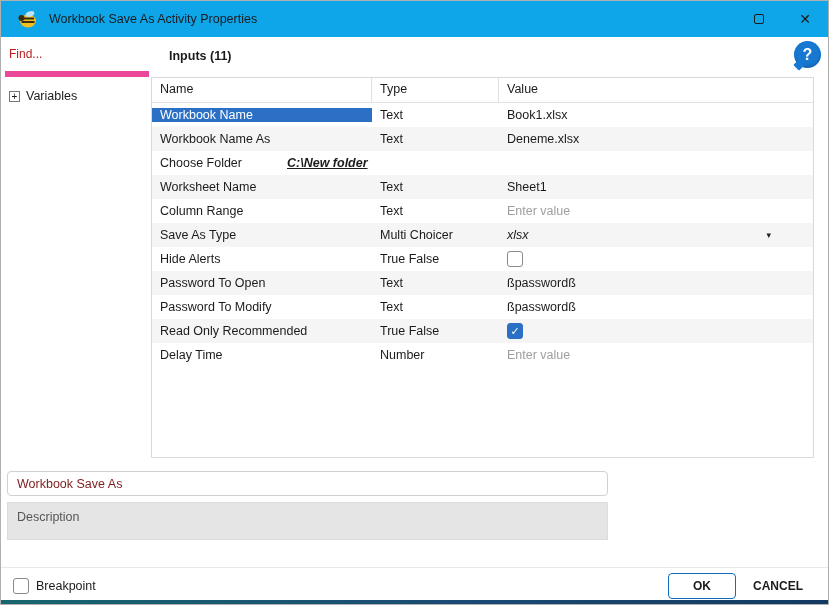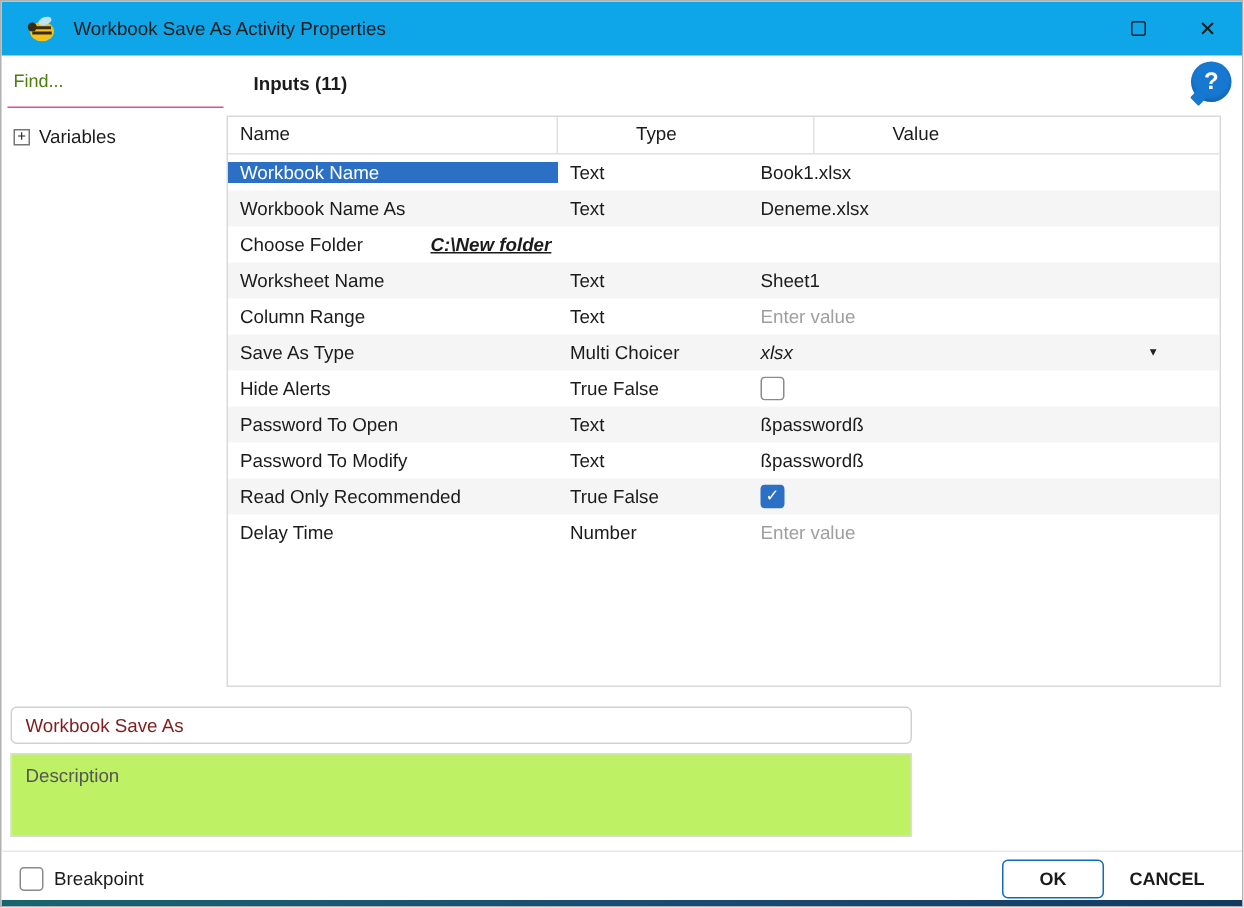--- a/index.html
+++ b/index.html
@@ -24,30 +24,30 @@
   .max-glyph{width:10px;height:10px;border:1.1px solid #1b1b1b;border-radius:2px;}
   .close-glyph{font-size:14px;color:#1b1b1b;line-height:1;}
 
   
   .help-bubble{position:absolute;top:40px;right:7px;width:27px;height:27px;border-radius:50%;background:var(--help-blue);color:#fff;font-weight:bold;font-size:16px;display:flex;align-items:center;justify-content:center;cursor:pointer;box-shadow:inset 0 -2px 3px rgba(0,0,0,.18);}
   .help-bubble::after{content:"";position:absolute;left:1px;bottom:-1px;width:8px;height:8px;background:var(--help-blue);transform:rotate(45deg);border-radius:1px;}
   .help-bubble span{position:relative;z-index:1;}
 
   
   .left-panel{position:absolute;left:4px;top:42px;width:144px;}
-  .find-row{padding:4px 4px 10px 4px;font-size:12px;color:#4d7c0f;border-bottom:1px solid #ec4899;cursor:text;}
+  .find-row{padding:4px 4px 10px 4px;font-size:12px;color:#b91c1c;border-bottom:6px solid #ec4899;cursor:text;}
   .tree-item{margin-top:12px;display:flex;align-items:center;gap:6px;padding-left:4px;font-size:12.5px;color:#1b1b1b;cursor:pointer;}
   .expander{width:11px;height:11px;border:1px solid #767676;font-size:10px;line-height:9px;text-align:center;color:#1b1b1b;background:#fff;flex:0 0 auto;}
 
   
   .tab{position:absolute;left:168px;top:48px;font-size:12.5px;font-weight:bold;color:#1b1b1b;padding-bottom:21px;border-bottom:3px solid var(--tab-accent);cursor:pointer;}
 
   
   .table{position:absolute;left:150px;top:76px;width:663px;height:381px;border:1px solid #d9d9d9;background:#fff;font-size:12.5px;color:#1b1b1b;overflow:hidden;}
-  .thead{display:flex;height:25px;border-bottom:1px solid var(--border-gray);align-items:stretch;gap:44px;}
+  .thead{display:flex;height:25px;border-bottom:1px solid var(--border-gray);align-items:stretch;}
   .hcell{padding:4px 8px;border-right:1px solid var(--border-gray);}
   .hcell:last-child{border-right:none;}
   .col-name{width:220px;flex:0 0 auto;}
   .col-type{width:127px;flex:0 0 auto;}
   .col-value{flex:1;}
   .trow{display:flex;height:24px;align-items:center;cursor:default;}
   .trow.alt{background:#f5f5f5;}
   .cell{display:flex;align-items:center;padding:0 8px;overflow:hidden;white-space:nowrap;}
   .c-name{width:220px;flex:0 0 auto;}
   .c-type{width:127px;flex:0 0 auto;}
@@ -55,21 +55,21 @@
   .trow.selected .c-name{background:var(--sel);color:#fff;}
   .placeholder{color:#9f9f9f;}
   .value-link{font-style:italic;font-weight:bold;text-decoration:underline;color:#1b1b1b;cursor:pointer;}
   .value-italic{font-style:italic;}
   .caret{position:absolute;right:42px;top:50%;transform:translateY(-50%);font-size:9px;color:#222;cursor:pointer;}
   .checkbox{width:16px;height:16px;border:1px solid #8a8a8a;border-radius:3px;background:#fff;display:inline-flex;align-items:center;justify-content:center;font-size:11px;line-height:1;cursor:pointer;}
   .checkbox.checked{background:var(--cb-blue);border-color:var(--cb-blue);color:#fff;}
 
   
   .name-input{position:absolute;left:6px;top:470px;width:601px;height:25px;border:1px solid #d1d1d1;border-radius:4px;padding:0 9px;font-size:12.5px;color:#7f1d1d;font-family:inherit;outline:none;background:#fff;}
-  .desc-box{position:absolute;left:6px;top:501px;width:601px;height:56px;background:#bef264;border:1px solid #dcdcdc;padding:7px 9px;font-size:12.5px;color:#565656;cursor:text;}
+  .desc-box{position:absolute;left:6px;top:501px;width:601px;height:38px;background:#e5e5e5;border:1px solid #dcdcdc;padding:7px 9px;font-size:12.5px;color:#565656;cursor:text;}
 
   
   .footerbar{position:absolute;left:0;right:0;top:566px;height:36px;border-top:1px solid #e8e8e8;display:flex;align-items:center;padding:0 12px;background:#fff;}
   .footer-check{display:flex;align-items:center;gap:7px;font-size:12.5px;color:#1b1b1b;}
   .footer-check + .footer-check{margin-left:22px;}
   .btn-group{margin-left:auto;display:flex;gap:4px;align-items:center;}
   .btn{height:26px;font-size:12px;font-weight:bold;color:#1b1b1b;background:#fff;border-radius:4px;cursor:pointer;font-family:inherit;}
   .btn-ok{width:68px;border:1px solid var(--ok-border);}
   .btn-cancel{width:76px;border:none;}
 

